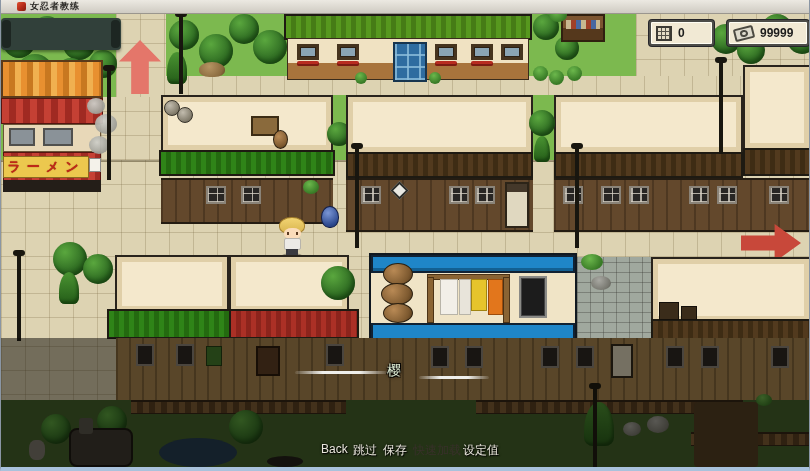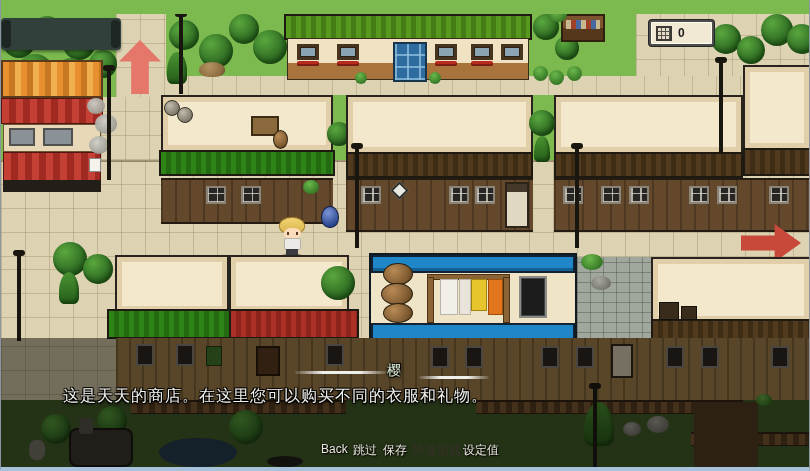--- a/index.html
+++ b/index.html
@@ -83,20 +83,24 @@
     repeating-linear-gradient(0deg,rgba(55,55,50,.35) 0 1px,transparent 1px 10px),
     repeating-linear-gradient(90deg,rgba(55,55,50,.35) 0 1px,transparent 1px 13px);}
   .plank{background-color:#a8854e;background-image:repeating-linear-gradient(90deg,rgba(40,25,10,.3) 0 2px,transparent 2px 13px);}
   .dwin{background:#262220;border:2px solid #8a8378;}
   .diamond{background:#e8e8e2;border:2px solid #2c2c28;transform:rotate(45deg);}
 </style>
 </head>
 <body>
 
 <div id="window">
+  <div id="titlebar" class="a">
+    <div id="titleicon"></div>
+    <div id="titletext">女忍者教练</div>
+  </div>
 
   <div id="map" class="a">
 
     <div class="a road" style="left:115px;top:0;width:50px;height:150px"></div>
     <div class="a road" style="left:635px;top:0;width:175px;height:70px"></div>
     <div class="a road" style="left:115px;top:62px;width:695px;height:24px"></div>
     <div class="a road" style="left:100px;top:83px;width:710px;height:63px"></div>
     <div class="a road" style="left:0;top:146px;width:810px;height:97px;border-top:2px solid rgba(90,80,55,.45)"></div>
     <div class="a road" style="left:0;top:243px;width:810px;height:85px"></div>
     <div class="a road" style="left:0;top:324px;width:115px;height:129px"></div>
@@ -149,20 +153,21 @@
     <div class="a tree" style="left:760px;top:0;width:32px;height:32px"></div>
     <div class="a tree" style="left:786px;top:10px;width:30px;height:30px"></div>
 
     <div class="a" style="left:0;top:46px;width:102px;height:132px">
       <div class="a" id="ramen-curtain" style="left:0;top:0;width:102px;height:38px"></div>
       <div class="a redstripe" style="left:0;top:38px;width:102px;height:26px"></div>
       <div class="a" style="left:2px;top:64px;width:98px;height:28px;background:#e8d8b8;border:1px solid #6a5436"></div>
       <div class="a" style="left:8px;top:68px;width:26px;height:18px;background:#8a9298;border:2px solid #50504e"></div>
       <div class="a" style="left:42px;top:68px;width:30px;height:18px;background:#8a9298;border:2px solid #50504e"></div>
       <div class="a redstripe" style="left:2px;top:92px;width:98px;height:30px"></div>
+      <div class="a" id="ramen-sign" style="left:2px;top:96px;width:86px;height:22px">ラーメン</div>
       <div class="a" style="left:88px;top:98px;width:12px;height:14px;background:#f4f2ea;border:1px solid #888"></div>
       <div class="a" style="left:2px;top:120px;width:98px;height:12px;background:#241e18"></div>
     </div>
     <div class="a smoke" style="left:86px;top:84px;width:18px;height:16px"></div>
     <div class="a smoke" style="left:94px;top:100px;width:22px;height:20px"></div>
     <div class="a smoke" style="left:88px;top:122px;width:20px;height:18px"></div>
     <div class="a lamp" style="left:106px;top:56px;height:110px"></div>
 
     <div class="a flatroof" style="left:160px;top:81px;width:172px;height:57px"></div>
     <div class="a corr-dkgreen" style="left:158px;top:136px;width:176px;height:26px"></div>
@@ -283,27 +288,30 @@
     <div class="a" style="left:78px;top:404px;width:14px;height:16px;background:#55524a;border-radius:3px"></div>
     <div class="a" style="left:28px;top:426px;width:16px;height:20px;background:#7a776e;border-radius:40%"></div>
     <div class="a" style="left:266px;top:442px;width:36px;height:11px;background:#1c1a16;border-radius:50%"></div>
     <div class="a bush" style="left:755px;top:380px;width:16px;height:12px"></div>
     <div class="a lamp" style="left:592px;top:374px;height:79px"></div>
 
     <div id="overlay" class="a" style="left:0;top:324px;width:810px;height:129px">
       <div class="a dlgline" style="left:294px;top:33px;width:92px"></div>
       <div id="speaker" class="a" style="left:386px;top:24px">樱</div>
       <div class="a dlgline" style="left:418px;top:38px;width:70px"></div>
-      <div id="dlgtext" class="a" style="left:62px;top:48px;width:720px">这是天天的商店。在这里您可以购买不同的衣服和礼物。</div>
       <div class="a menuitem" style="left:320px;top:104px">Back</div>
       <div class="a menuitem" style="left:352px;top:104px">跳过</div>
       <div class="a menuitem" style="left:382px;top:104px">保存</div>
       <div class="a menuitem disabled" style="left:412px;top:104px">快速加载</div>
       <div class="a menuitem" style="left:462px;top:104px">设定值</div>
     </div>
 
     <div id="banner" class="a" style="left:0;top:4px;width:120px;height:32px"></div>
     <div class="hudbox a" style="left:648px;top:6px;width:65px;height:26px">
       <div class="gridicon"></div>
       <div class="hudnum">0</div>
     </div>
+    <div class="hudbox a" style="left:726px;top:6px;width:82px;height:26px">
+      <div class="bill"></div>
+      <div class="hudnum">99999</div>
+    </div>
   </div>
 </div>
 
 </body></html>

